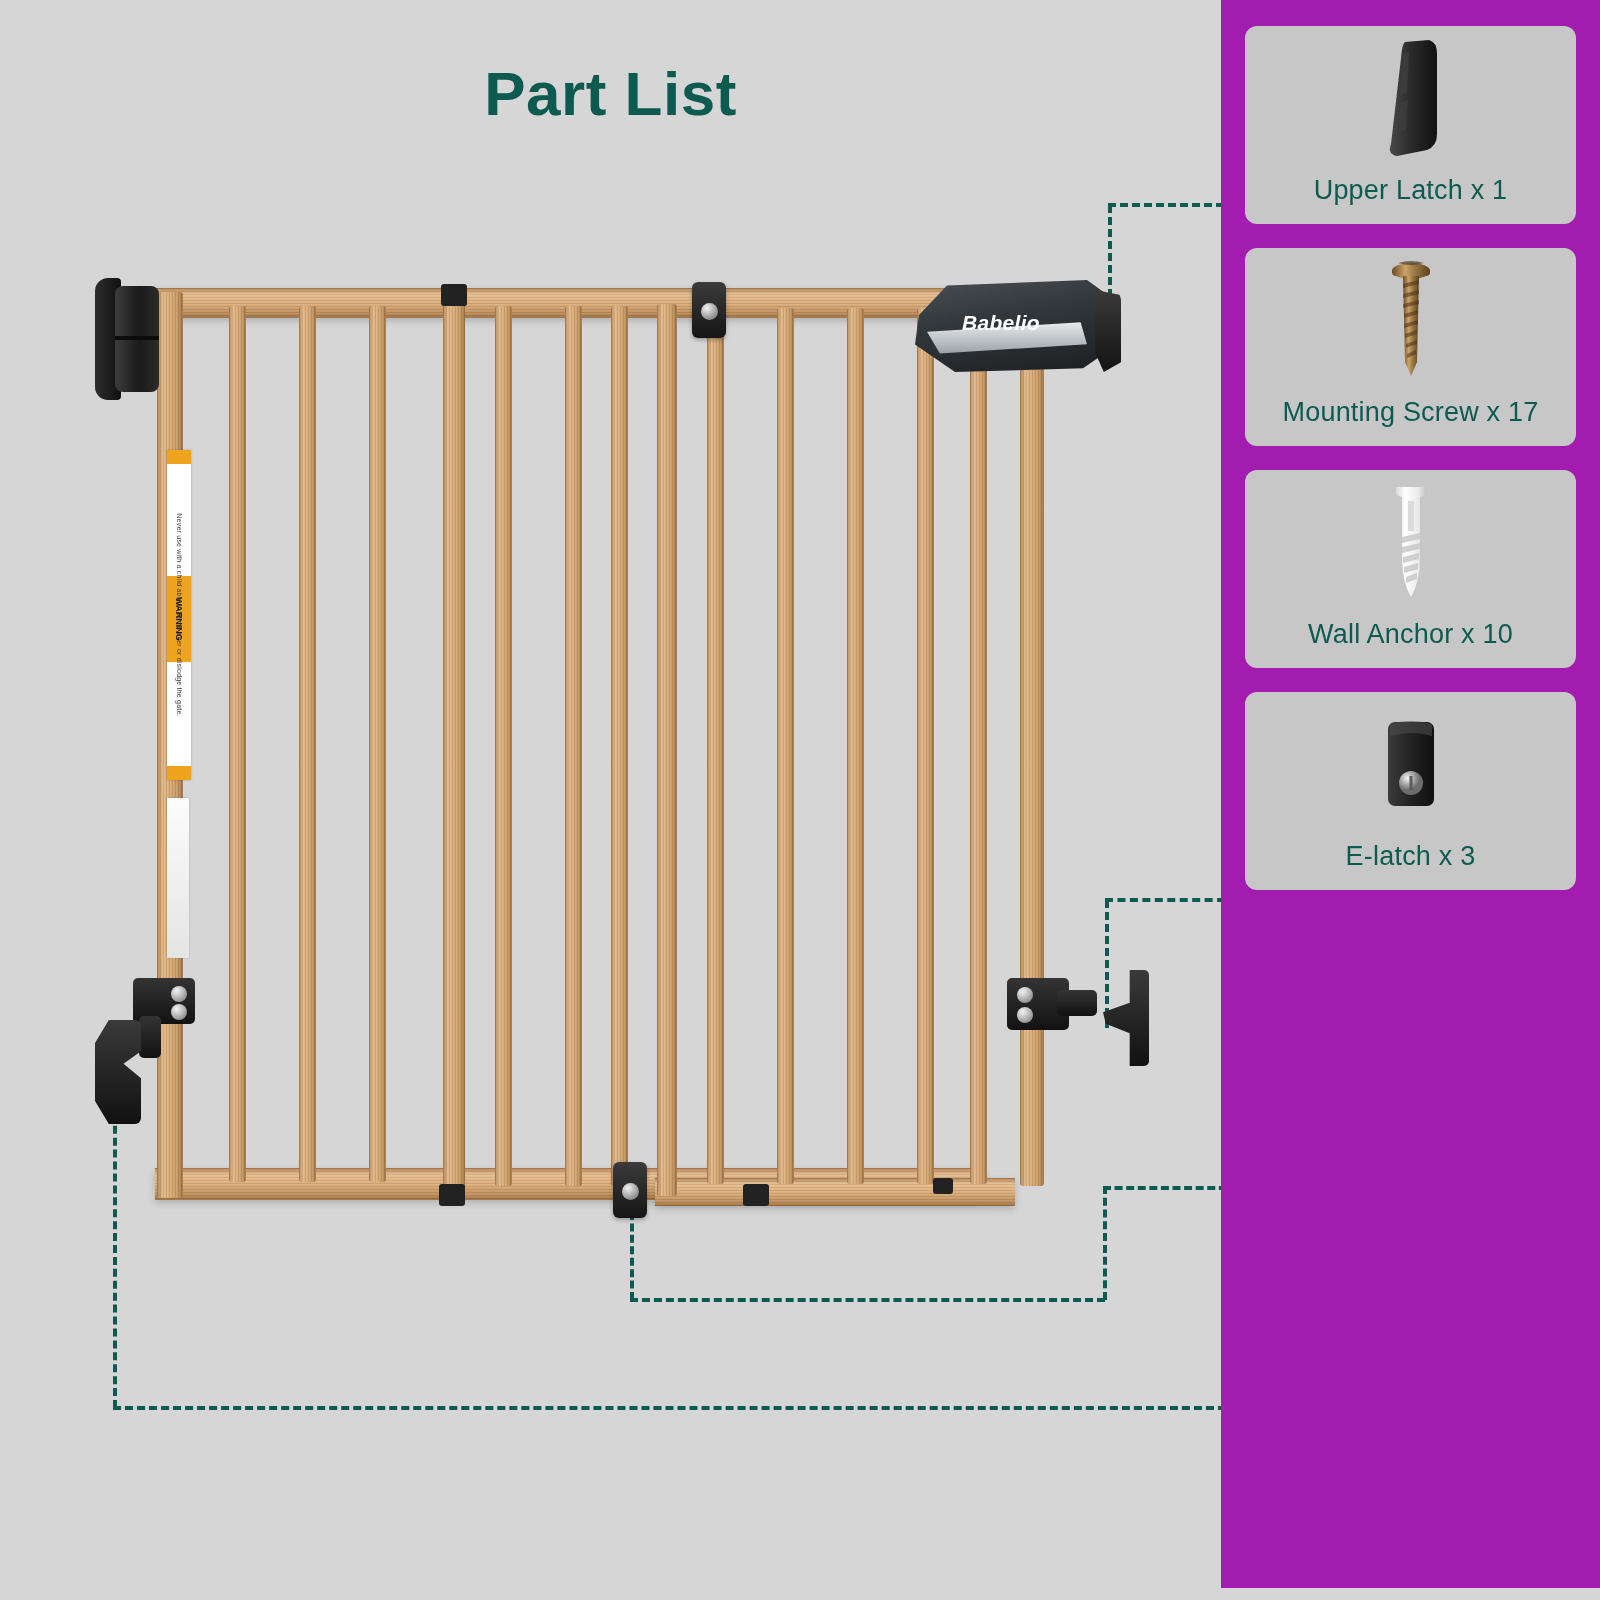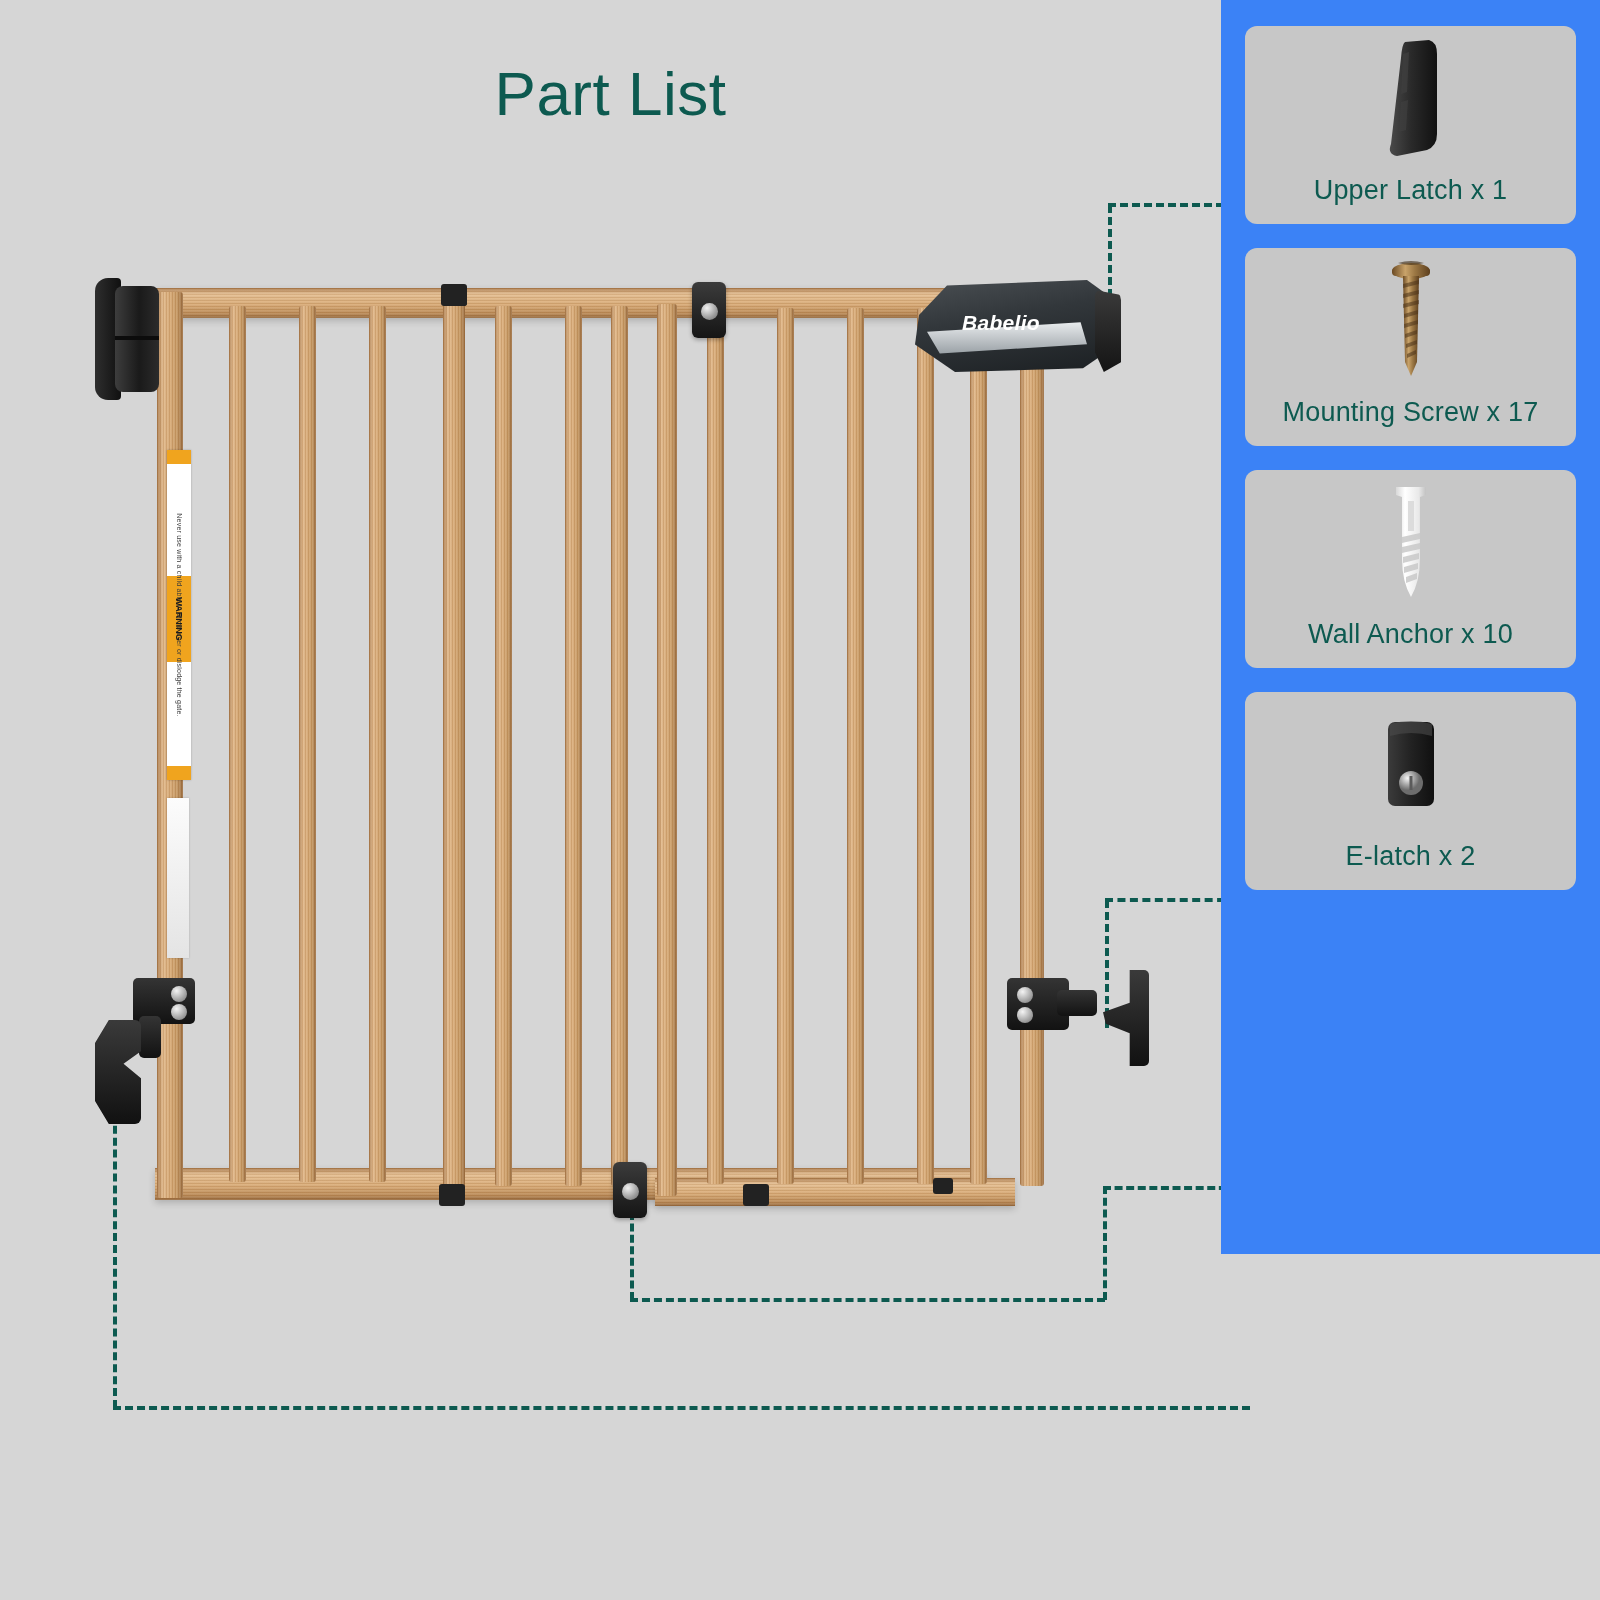--- a/index.html
+++ b/index.html
@@ -11,28 +11,28 @@
     overflow:hidden;
   }
 
   
   #stage { position:absolute; inset:0; }
 
   
   #title {
     position:absolute; left:0; top:58px; width:1221px;
     text-align:center;
-    font-size:62px; font-weight:normal; letter-spacing:.5px;
+    font-size:62px; font-weight:bold; letter-spacing:.5px;
     color:#0d5a50;
   }
 
   
   #sidebar {
-    position:absolute; left:1221px; top:0; width:379px; height:1254px;
-    background:#3b82f6;
+    position:absolute; left:1221px; top:0; width:379px; height:1588px;
+    background:#a21caf;
     padding:26px 24px;
   }
   .card {
     position:relative;
     width:331px; height:198px;
     background:#c7c7c7;
     border-radius:12px;
     margin-bottom:24px;
     display:flex; flex-direction:column;
     align-items:center; justify-content:flex-end;
@@ -366,18 +366,18 @@
                 <stop offset=".55" stop-color="#a8a8a8"></stop>
                 <stop offset="1" stop-color="#6d6d6d"></stop>
             </radialGradient>
           </defs>
           <rect x="4" y="2" width="46" height="84" rx="7" fill="url(#g5)"></rect>
           <path d="M6 4 Q27 -2 48 4 L48 16 Q27 10 6 16 Z" fill="#4b4b4b" opacity=".6"></path>
           <circle cx="27" cy="63" r="12" fill="url(#g5s)"></circle>
           <path d="M27 56 L27 70" stroke="#5b5b5b" stroke-width="3"></path>
         </svg>
       </div>
-      <div class="cap">E-latch x 2</div>
+      <div class="cap">E-latch x 3</div>
     </div>
 
 
   </div>
 </div>
 
 </body></html>

